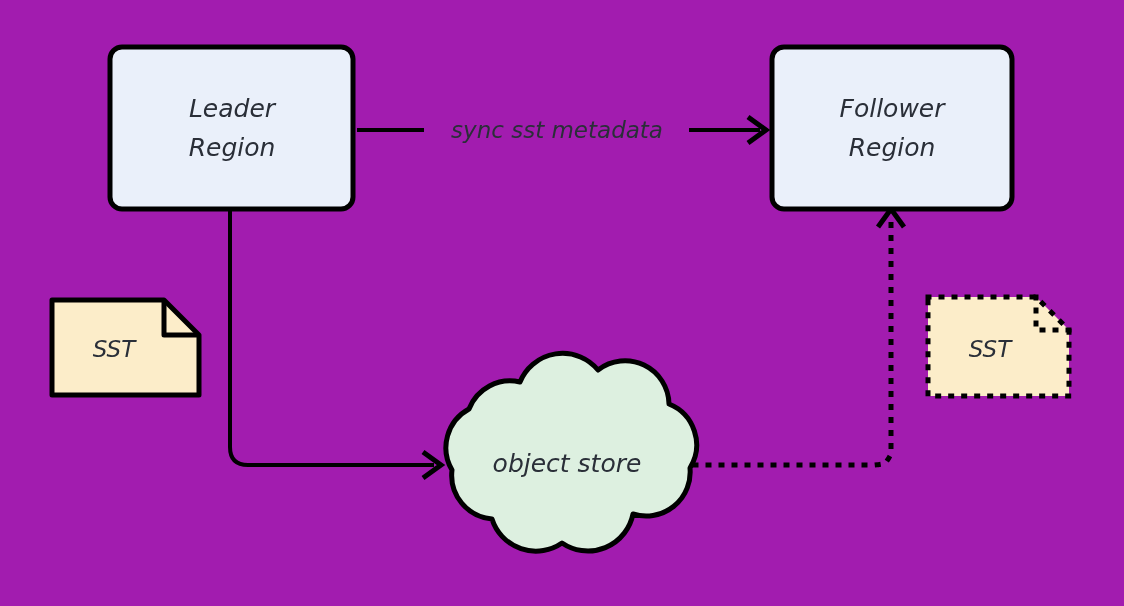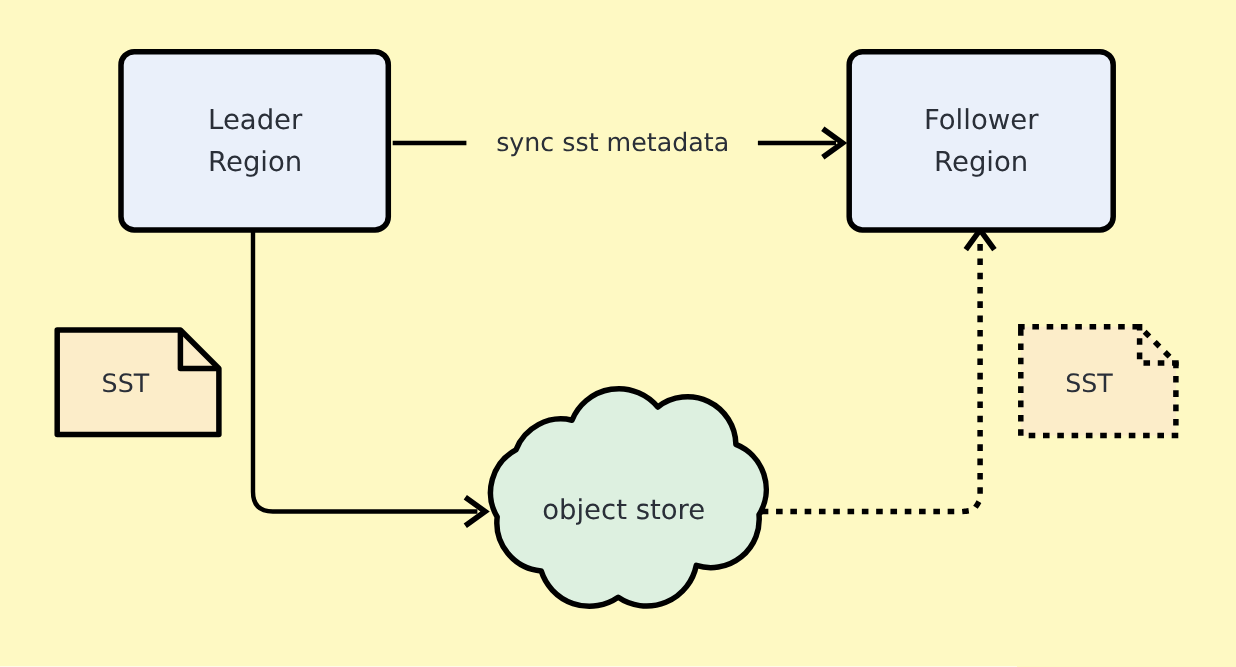--- a/index.html
+++ b/index.html
@@ -11,21 +11,22 @@
   body {
     width: 1124px;
     height: 606px;
     font-family: "DejaVu Sans", "Liberation Sans", sans-serif;
     overflow: hidden;
   }
   #diagram-root {
     position: relative;
     width: 1124px;
     height: 606px;
-    background: #fef9c3;
+    background: #a21caf;
+    font-style: italic;
   }
   #diagram-svg {
     position: absolute;
     top: 0;
     left: 0;
     width: 1124px;
     height: 606px;
     display: block;
   }
   .node-label {

